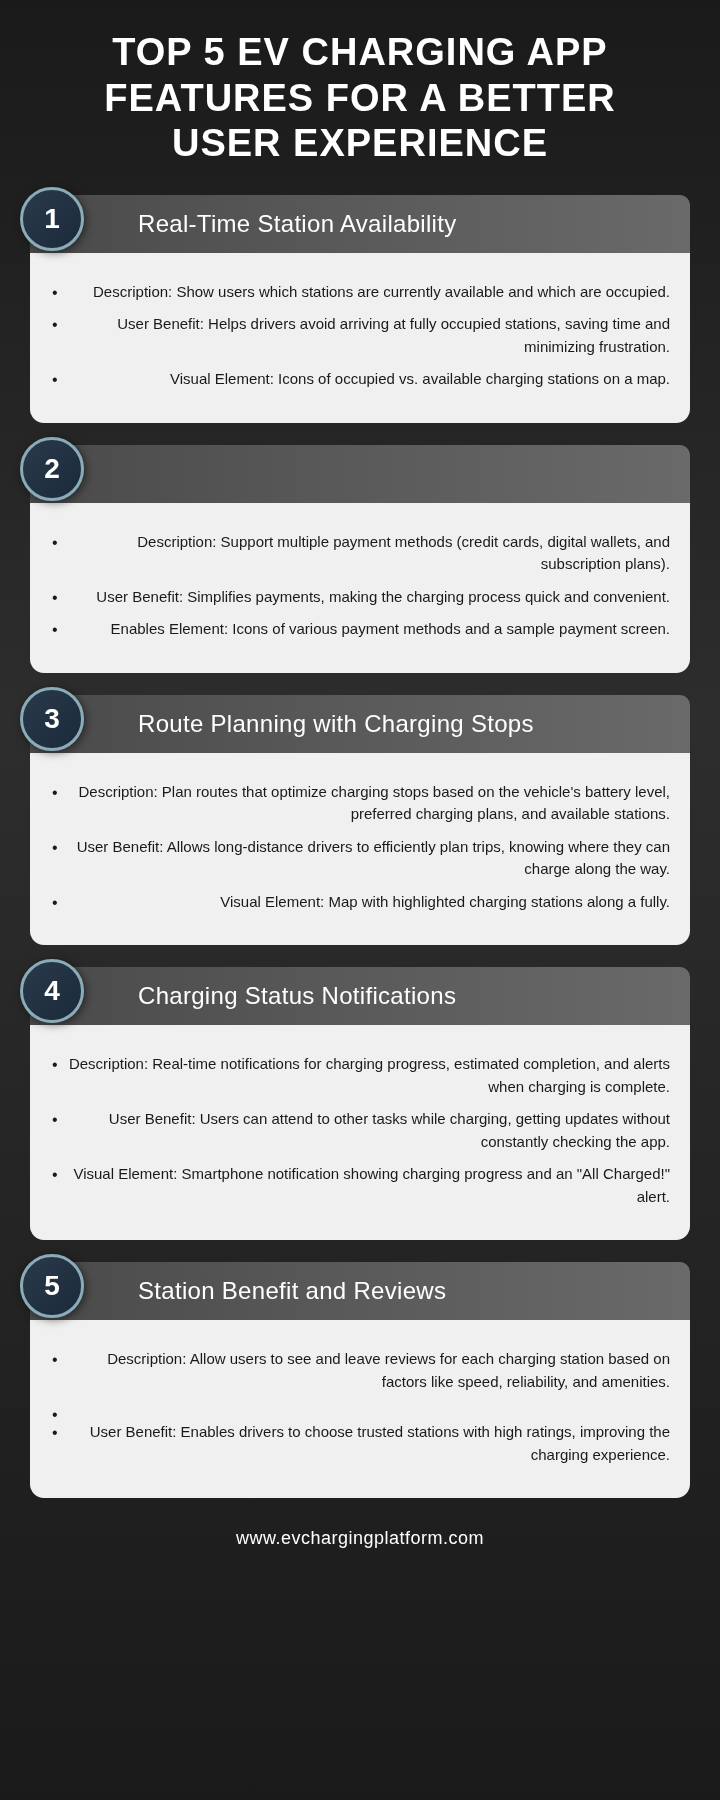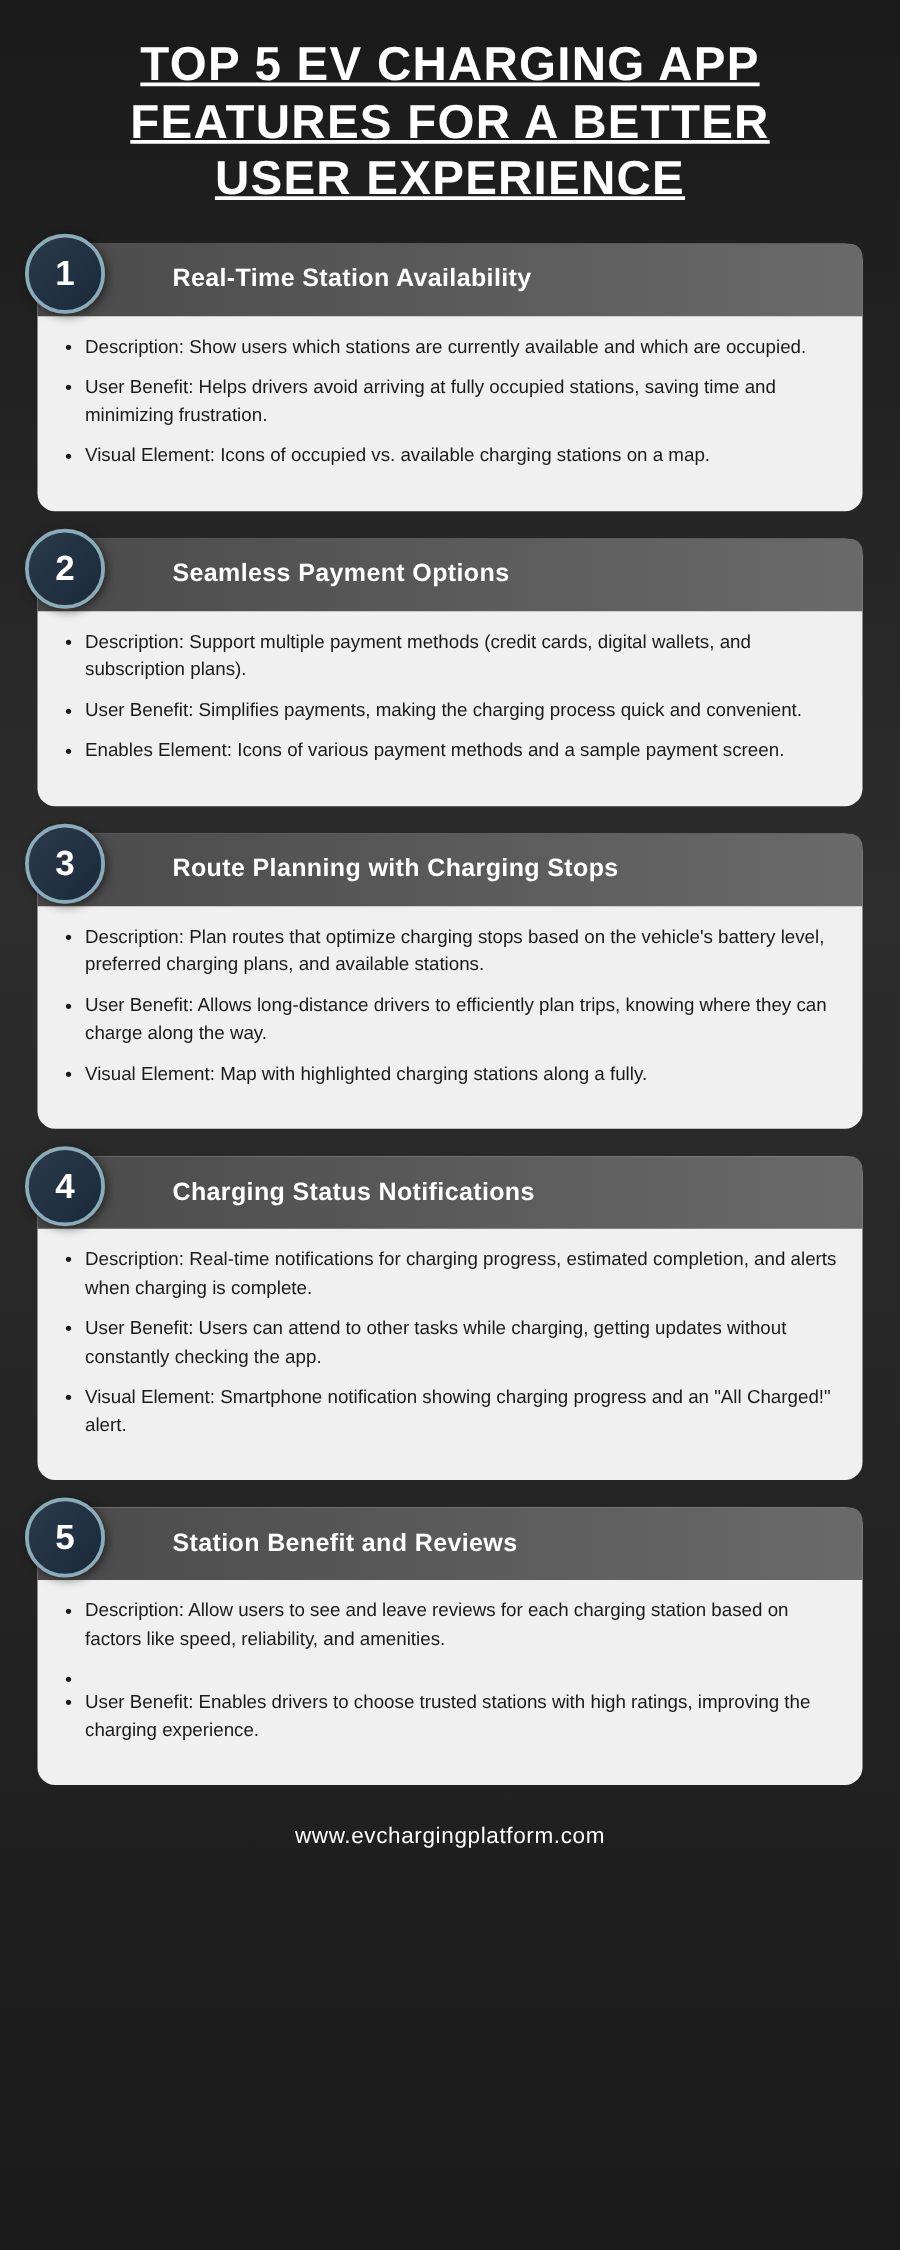--- a/index.html
+++ b/index.html
@@ -18,21 +18,20 @@
     .main-title {
       color: #ffffff;
       font-size: 38px;
       font-weight: 900;
       text-align: center;
       text-transform: uppercase;
       line-height: 1.2;
       letter-spacing: 1px;
       margin-bottom: 28px;
       font-family: 'Arial Black', Arial, sans-serif;
-      text-decoration: underline;
     }
 
     .feature-card {
       width: 100%;
       background: #f0f0f0;
       border-radius: 14px;
       margin-bottom: 22px;
       overflow: visible;
       position: relative;
       padding: 0 0 18px 0;
@@ -63,29 +62,30 @@
       font-family: 'Arial Black', Arial, sans-serif;
       position: absolute;
       left: -10px;
       top: -8px;
       z-index: 10;
       box-shadow: 2px 2px 8px rgba(0,0,0,0.5);
     }
 
     .card-title {
       color: #ffffff;
-      font-size: 20px;
-      font-weight: 700;
+      font-size: 24px;
+      font-weight: 400;
       margin-left: 108px;
       font-family: 'Arial Black', Arial, sans-serif;
       letter-spacing: 0.3px;
     }
 
     .card-body {
-      padding: 14px 20px 4px 20px;
+      padding: 28px 20px 4px 20px;
+      text-align: right;
     }
 
     .bullet-list {
       list-style: none;
       padding: 0;
     }
 
     .bullet-list li {
       color: #1a1a1a;
       font-size: 15px;
@@ -134,21 +134,20 @@
         <ul class="bullet-list">
           <li>Description: Show users which stations are currently available and which are occupied.</li>
           <li>User Benefit: Helps drivers avoid arriving at fully occupied stations, saving time and minimizing frustration.</li>
           <li>Visual Element: Icons of occupied vs. available charging stations on a map.</li>
         </ul>
       </div>
     </div>
     <div class="feature-card">
       <div class="card-header">
         <div class="number-badge">2</div>
-        <div class="card-title">Seamless Payment Options</div>
       </div>
       <div class="card-body">
         <ul class="bullet-list">
           <li>Description: Support multiple payment methods (credit cards, digital wallets, and subscription plans).</li>
           <li>User Benefit: Simplifies payments, making the charging process quick and convenient.</li>
           <li>Enables Element: Icons of various payment methods and a sample payment screen.</li>
         </ul>
       </div>
     </div>
     <div class="feature-card">

